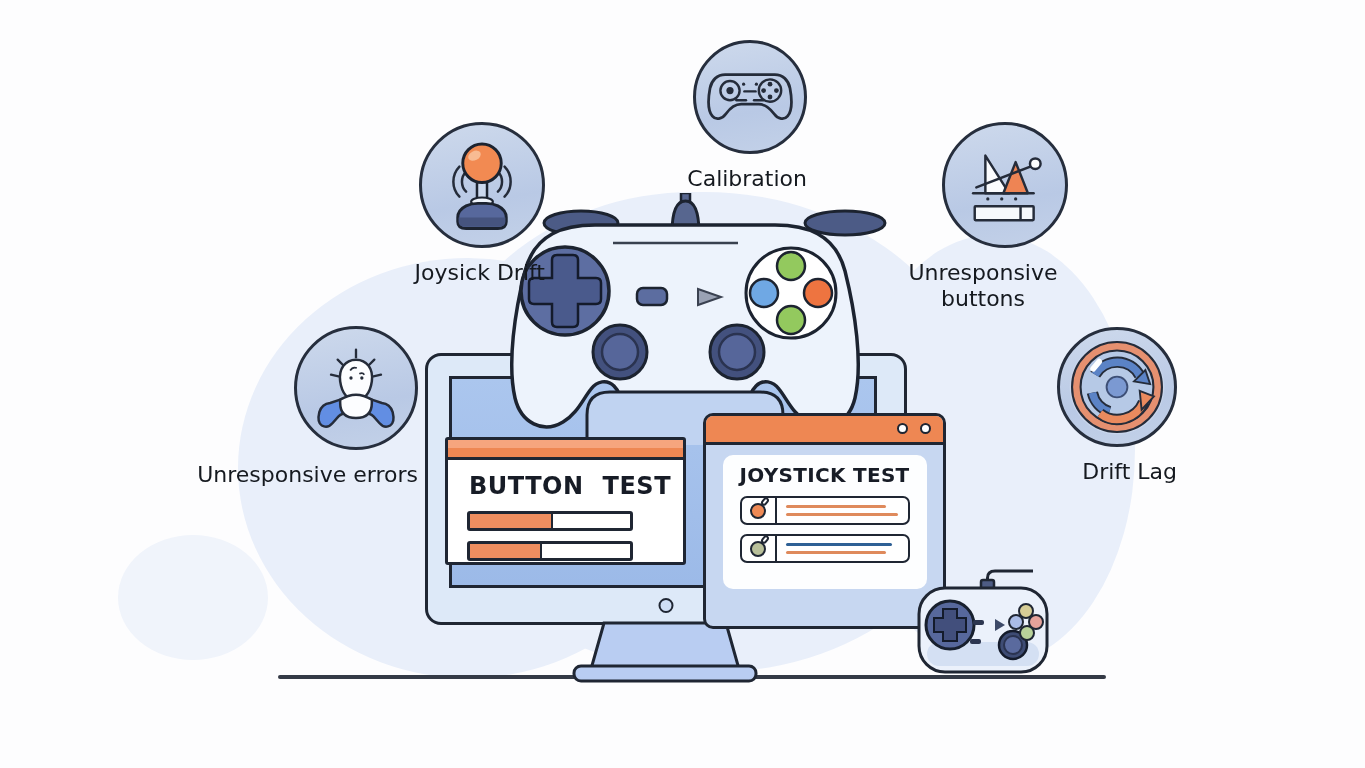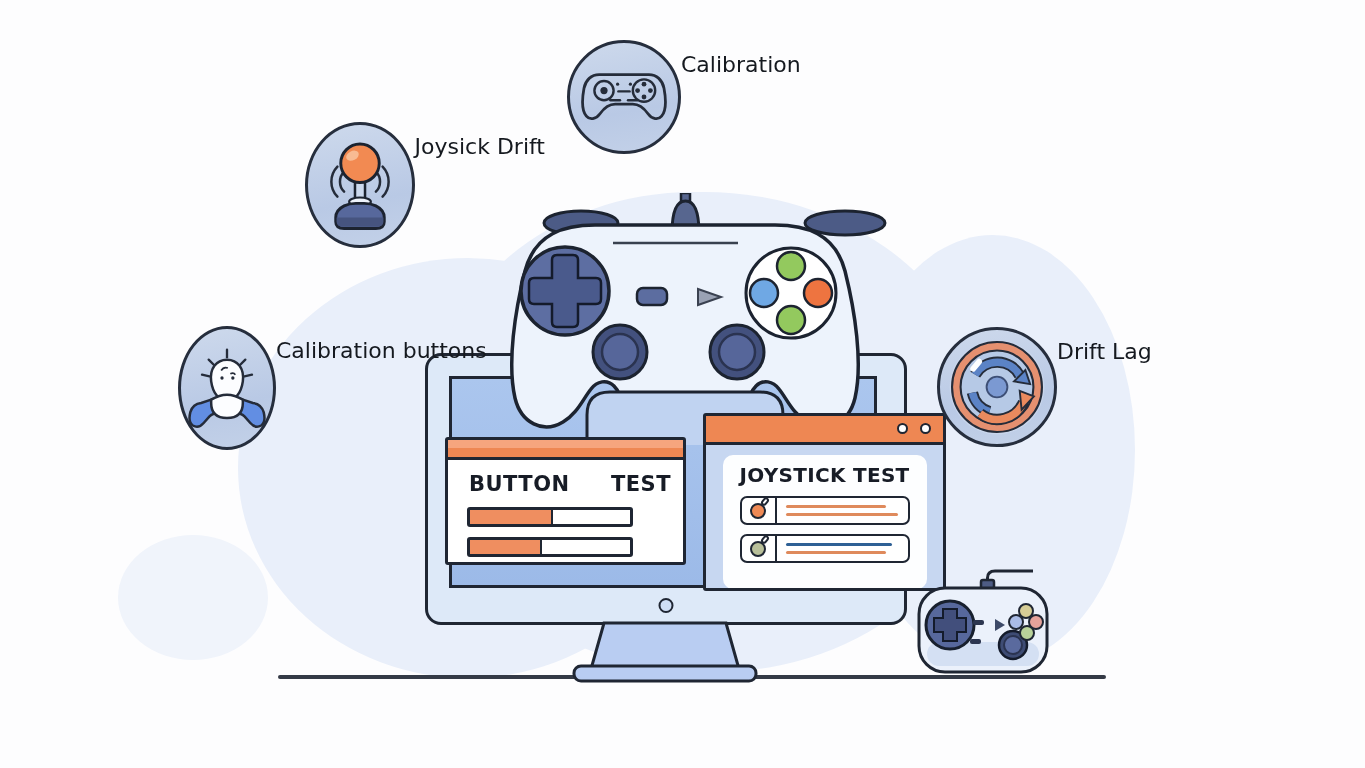--- a/index.html
+++ b/index.html
@@ -9,21 +9,21 @@
   
   .blob{position:absolute;background:#e9effa;border-radius:50%;z-index:0;}
   #blob-1{left:238px;top:258px;width:460px;height:420px;}
   #blob-2{left:430px;top:192px;width:560px;height:480px;border-radius:48% 52% 50% 50%;}
   #blob-3{left:850px;top:235px;width:285px;height:430px;}
   #blob-4{left:118px;top:535px;width:150px;height:125px;background:#f0f4fb;}
   
   #ground-line{position:absolute;left:278px;top:675px;width:828px;height:3.5px;
                background:#343a46;border-radius:2px;z-index:1;}
   
-  .node{position:absolute;width:240px;display:flex;flex-direction:row;align-items:flex-start;z-index:6;}
+  .node{position:absolute;width:240px;display:flex;flex-direction:column;align-items:flex-end;z-index:6;}
   .node-circle{border-radius:50%;border:3px solid #262e3d;box-sizing:border-box;
                background:linear-gradient(170deg,#cdd9ec 0%,#b9c9e5 62%,#c3d1e8 100%);
                display:flex;align-items:center;justify-content:center;}
   .node-label{font-size:22px;font-weight:500;color:#15191f;text-align:center;
               line-height:1.2;margin-top:12px;white-space:nowrap;}
   .node-label.wrap{white-space:normal;width:170px;}
   #node-calibration{left:567px;top:40px;}        #node-calibration .node-circle{width:114px;height:114px;}
   #node-joystick-drift{left:305px;top:122px;}    #node-joystick-drift .node-circle{width:126px;height:126px;}
   #node-unresponsive{left:828px;top:122px;}      #node-unresponsive .node-circle{width:126px;height:126px;}
   #node-calibration-errors{left:178px;top:326px;}#node-calibration-errors .node-circle{width:124px;height:124px;}
@@ -38,28 +38,28 @@
               border:2.5px solid #1f2633;border-radius:50%;background:#cfdef5;box-sizing:border-box;}
   #monitor-stand{left:558px;top:620px;width:214px;height:64px;z-index:2;}
   
   #controller{left:483px;top:193px;width:404px;height:252px;z-index:3;}
   
   #button-window{left:445px;top:437px;width:241px;height:128px;background:#fff;
                  border:3px solid #1f2633;border-radius:3px;box-sizing:border-box;z-index:4;}
   .bw-header{height:17px;border-bottom:3px solid #1f2633;
              background:linear-gradient(180deg,#f6a57e 0 45%,#ee8753 45% 100%);}
   .bw-title{display:flex;justify-content:space-between;padding:0 12px 0 21px;margin-top:12px;
-            font-weight:bold;font-size:21px;letter-spacing:.5px;color:#171c26;}
+            font-weight:bold;font-size:24px;letter-spacing:.5px;color:#171c26;}
   .bw-bars{margin:11px 0 0 19px;width:166px;}
   .pbar{height:20px;border:3px solid #1f2633;border-radius:3px;margin-bottom:10px;
         background:#fff;box-sizing:border-box;overflow:hidden;}
   .pbar-fill{height:100%;background:#ef8e60;border-right:2.5px solid #1f2633;box-sizing:border-box;}
   
-  #joystick-window{left:703px;top:413px;width:243px;height:178px;background:#c7d7f1;
-                   border:3px solid #1f2633;border-radius:3px;box-sizing:border-box;
+  #joystick-window{left:703px;top:413px;width:243px;height:216px;background:#c7d7f1;
+                   border:3px solid #1f2633;border-radius:10px;box-sizing:border-box;
                    overflow:hidden;z-index:4;}
   .jw-header{height:26px;background:#ee8753;border-bottom:3px solid #1f2633;position:relative;}
   .jw-dot{position:absolute;top:7px;width:11px;height:11px;border-radius:50%;background:#fff;
           border:2.5px solid #1f2633;box-sizing:border-box;}
   .jw-dot.d1{right:35px;} .jw-dot.d2{right:12px;}
   .jw-panel{margin:10px auto 0;width:204px;height:134px;background:#fdfeff;border-radius:10px;
             padding-top:8px;box-sizing:border-box;}
   .jw-title{text-align:center;font-weight:bold;font-size:20px;color:#171c26;letter-spacing:.3px;}
   .jrow{width:170px;height:29px;border:2.5px solid #1f2633;border-radius:7px;margin:9px auto 0;
         display:flex;align-items:center;background:#fff;box-sizing:border-box;}
@@ -229,41 +229,58 @@
         <ellipse cx="55" cy="76" rx="13" ry="5" fill="#eef3fb" stroke="#1c2330" stroke-width="2.5"></ellipse>
         <path d="M26 95 Q26 86 36 81 Q42 78 50 78 L60 78 Q68 78 74 81 Q84 86 84 95 L84 100 Q84 108 74 108 L36 108 Q26 108 26 100 Z" fill="#57689c" stroke="#1c2330" stroke-width="3.5"></path>
         <path d="M27 95 L83 95 L83 100 Q83 106 74 106 L36 106 Q27 106 27 100 Z" fill="#46547f"></path>
         <circle cx="55" cy="30" r="23" fill="#f28a52" stroke="#1c2330" stroke-width="3.5"></circle>
         <ellipse cx="46" cy="21" rx="8" ry="5.5" fill="#f8bb93" transform="rotate(-28 46 21)"></ellipse>
       </svg>
     </div>
     <div class="node-label">Joysick Drift</div>
   </div>
 
+  <div class="node" id="node-unresponsive">
+    <div class="node-circle">
+      <svg width="90" height="86" viewBox="0 0 110 104">
+        <path d="M31 16 L31 62 L60 62 Z" fill="#fbfcfe" stroke="#252c3a" stroke-width="3" stroke-linejoin="round"></path>
+        <path d="M68 24 L83 62 L53 62 Z" fill="#ee8454" stroke="#252c3a" stroke-width="3" stroke-linejoin="round"></path>
+        <line x1="16" y1="62" x2="90" y2="62" stroke="#252c3a" stroke-width="3" stroke-linecap="round"></line>
+        <line x1="20" y1="55" x2="90" y2="28" stroke="#252c3a" stroke-width="3" stroke-linecap="round"></line>
+        <circle cx="92" cy="26" r="6.5" fill="#fdfefe" stroke="#252c3a" stroke-width="3"></circle>
+        <circle cx="34" cy="69" r="2" fill="#252c3a"></circle>
+          <circle cx="51" cy="69" r="2" fill="#252c3a"></circle>
+        <circle cx="68" cy="69" r="2" fill="#252c3a"></circle>
+        <rect x="18" y="78" width="72" height="17" rx="1" fill="#f6f9fd" stroke="#252c3a" stroke-width="3"></rect>
+        <line x1="74" y1="78" x2="74" y2="95" stroke="#252c3a" stroke-width="3"></line>
+      </svg>
+    </div>
+    <div class="node-label wrap">Unresponsive buttons</div>
+  </div>
 
   <div class="node" id="node-calibration-errors">
     <div class="node-circle">
       <svg width="92" height="90" viewBox="0 0 110 108">
         <g stroke="#252c3a" stroke-width="2.8" stroke-linecap="round">
           <line x1="33" y1="20" x2="40" y2="27"></line>
             <line x1="55" y1="8" x2="55" y2="17"></line>
           <line x1="77" y1="20" x2="70" y2="27"></line>
             <line x1="25" y1="38" x2="34" y2="40"></line>
           <line x1="85" y1="38" x2="76" y2="40"></line>
         </g>
         <path d="M55 20 C68 20 76 31 74 46 C72 60 65 69 55 69 C45 69 38 60 36 46 C34 31 42 20 55 20 Z" fill="#fcfdff" stroke="#252c3a" stroke-width="3"></path>
         <path d="M48 33 q3 -5 8 -3" fill="none" stroke="#252c3a" stroke-width="2"></path>
         <path d="M59 37 q4 -2 6 1" fill="none" stroke="#252c3a" stroke-width="2"></path>
         <circle cx="49" cy="42" r="2" fill="#252c3a"></circle>
           <circle cx="62" cy="42" r="2" fill="#252c3a"></circle>
         <path d="M24 72 Q14 73 11 83 Q8 95 14 99 Q21 103 27 96 L34 88 Q38 84 46 84 L64 84 Q72 84 76 88 L83 96 Q89 103 96 99 Q102 95 99 83 Q96 73 86 72 L74 68 Q55 60 36 68 Z" fill="#628ee3" stroke="#252c3a" stroke-width="3"></path>
         <path d="M36 72 Q36 90 55 90 Q74 90 74 72 L74 68 Q64 62 55 62 Q46 62 36 68 Z" fill="#fcfdff" stroke="#252c3a" stroke-width="3"></path>
       </svg>
     </div>
-    <div class="node-label">Calibration buttons</div>
+    <div class="node-label">Unresponsive errors</div>
   </div>
 
   <div class="node" id="node-input-lag">
     <div class="node-circle">
       <svg width="106" height="106" viewBox="0 0 112 112">
         <circle cx="56" cy="56" r="50" fill="#c9d6ec"></circle>
         <circle cx="56" cy="56" r="38.5" fill="#b6c9e6"></circle>
         <circle cx="56" cy="56" r="43" fill="none" stroke="#e59070" stroke-width="9"></circle>
         <circle cx="56" cy="56" r="47.5" fill="none" stroke="#252c3a" stroke-width="2.2"></circle>
         <circle cx="56" cy="56" r="38.5" fill="none" stroke="#252c3a" stroke-width="2.2"></circle>

